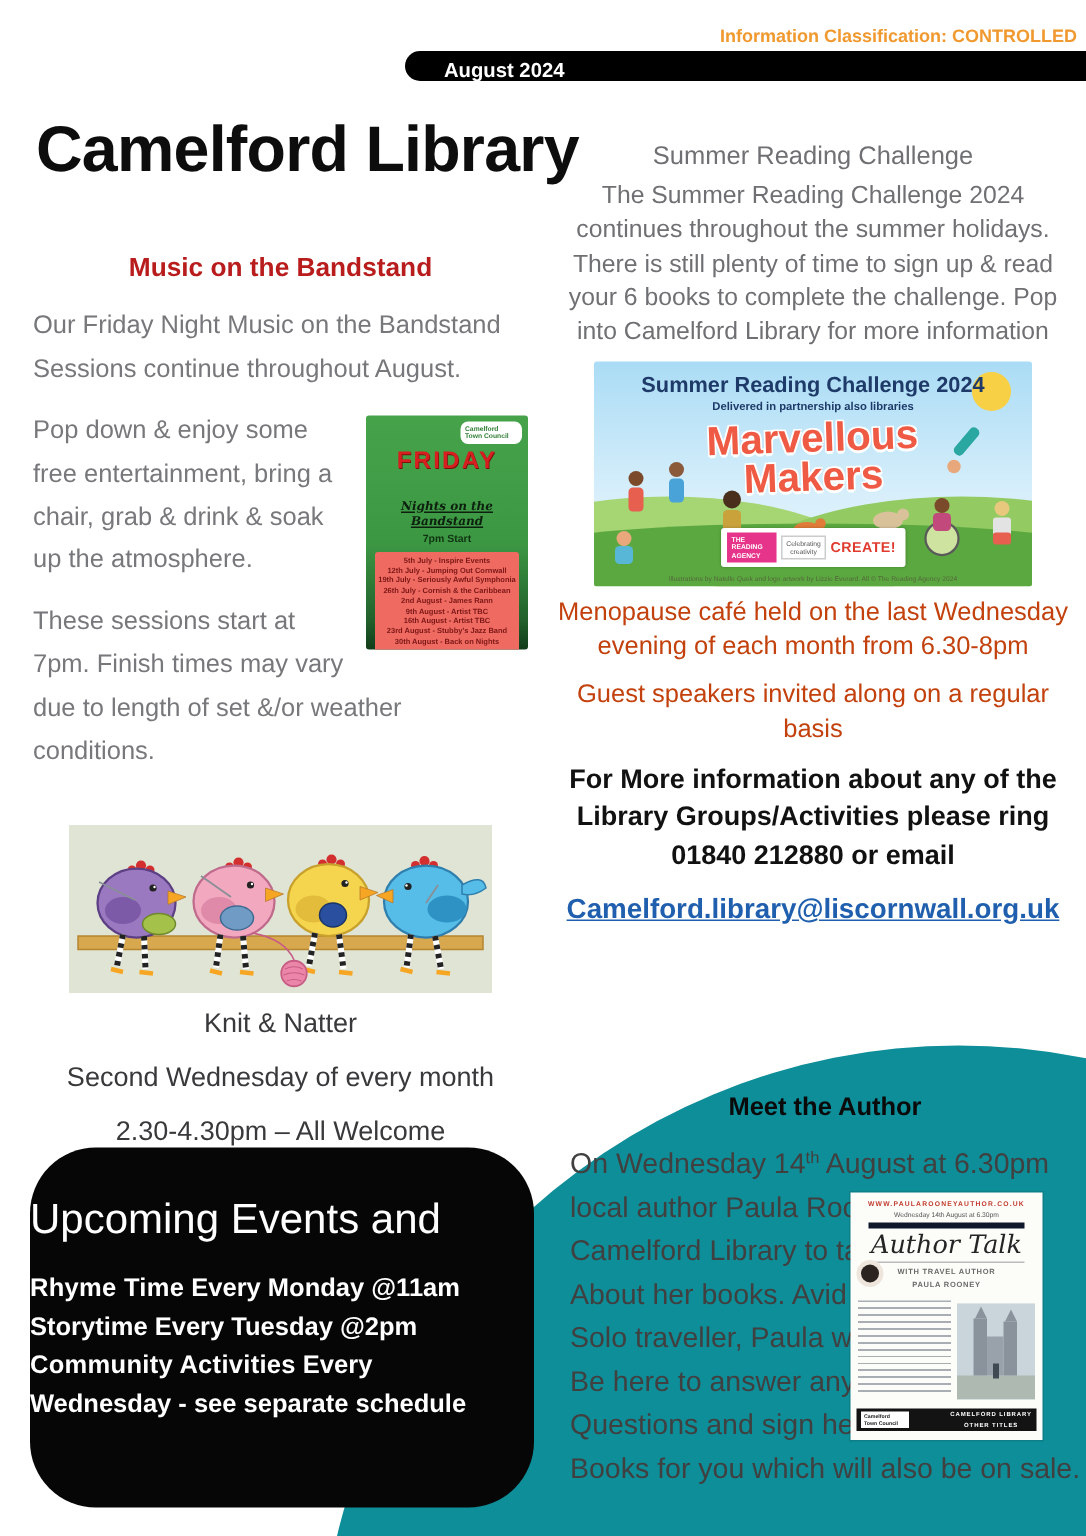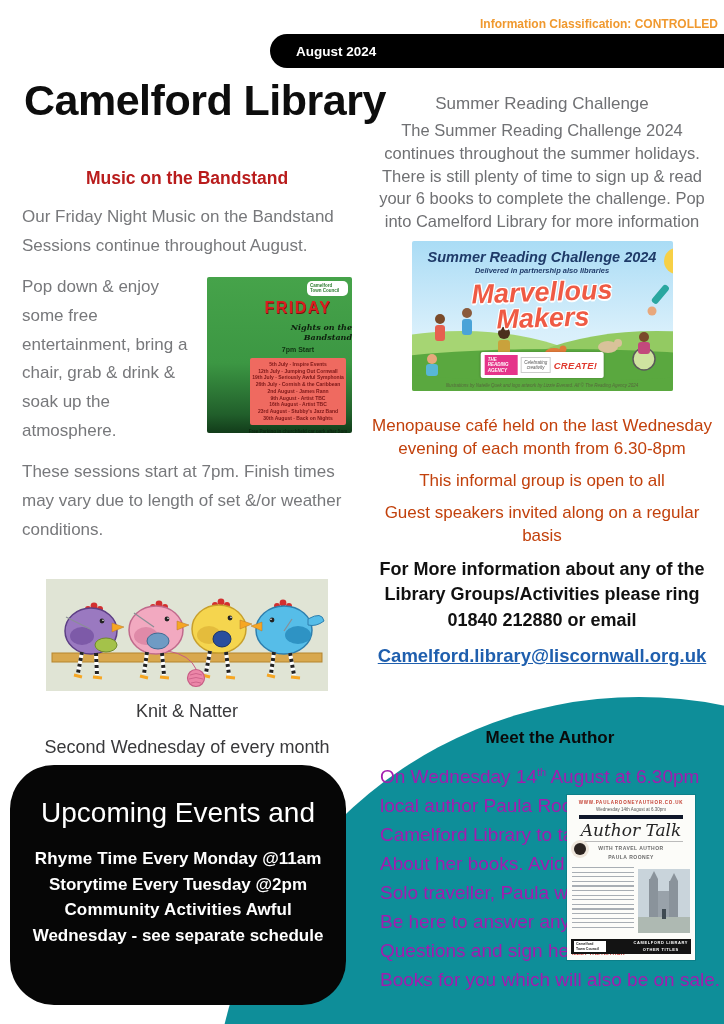--- a/index.html
+++ b/index.html
@@ -1,60 +1,60 @@
 <!DOCTYPE html>
 <html><head>
 <meta charset="utf-8">
 <style>
   html,body{margin:0;padding:0;background:#fff;}
   .page{position:relative;width:724px;height:1024px;background:#ffffff;overflow:hidden;
         font-family:"Liberation Sans","DejaVu Sans",sans-serif;}
 
   
   .classification{position:absolute;top:17px;right:6px;font-size:12px;font-weight:700;color:#f0992f;}
-  .date-bar{position:absolute;top:34px;left:270px;width:454px;height:34px;background:#000;
-            border-radius:17px 0 0 17px;display:flex;align-items:center;z-index:2;}
+  .date-bar{position:absolute;top:34px;left:270px;width:454px;height:20px;background:#000;
+            border-radius:17px 0 0 17px;display:flex;align-items:flex-end;z-index:2;}
   .date-bar span{color:#fff;font-weight:700;font-size:13.5px;padding-left:26px;}
   .main-title{position:absolute;top:76px;left:24px;font-size:43px;font-weight:800;
               letter-spacing:-0.5px;color:#0d0d0d;z-index:2;}
 
   
   .col-left{position:absolute;left:22px;top:168px;width:330px;z-index:2;}
   .col-left h2{text-align:center;font-size:17.5px;font-weight:700;color:#b91c1c;margin:0 0 14px;}
   .col-left p{color:#77787b;font-size:17px;line-height:1.7;margin:0 0 12px;}
 
   
   .friday-poster{float:right;width:108px;height:156px;margin:4px 0 8px 10px;position:relative;
                  background:linear-gradient(#46a34a 0%,#3c9743 55%,#215f2b 88%,#123c1a 100%);
-                 border-radius:2px;overflow:hidden;padding-left:37px;}
+                 border-radius:2px;overflow:hidden;}
   .fp-council{position:absolute;top:4px;right:4px;background:#fff;border-radius:5px;
               font-size:4.5px;color:#2e7d32;padding:2px 8px 2px 3px;font-weight:700;line-height:1.2;width:30px;}
   .fp-title{margin-top:22px;text-align:center;color:#d81f1f;font-weight:800;font-size:16px;
             letter-spacing:1.5px;text-shadow:0.5px 0.5px 0 #7a1010;}
-  .fp-script{text-align:right;font-family:"DejaVu Serif",serif;font-style:italic;font-weight:700;
-             font-size:8px;color:#0d1f0e;margin-top:5px;}
+  .fp-script{text-align:center;font-family:"DejaVu Serif",serif;font-style:italic;font-weight:700;
+             font-size:8px;color:#0d1f0e;margin-top:15px;text-decoration:underline;}
   .fp-start{text-align:center;font-size:7px;font-weight:700;color:#103312;margin-top:4px;}
   .fp-box{margin:5px auto 0;width:96px;background:#ef6a60;border-radius:2px;padding:3px 2px;box-sizing:border-box;}
   .fp-box div{font-size:5px;color:#7c1717;font-weight:700;text-align:center;line-height:1.35;}
   .fp-parking{font-size:4.5px;color:#0d2410;text-align:center;margin-top:4px;font-weight:600;}
   .fp-contact{font-size:6px;color:#0d2410;text-align:center;margin-top:3px;font-weight:800;line-height:1.4;}
 
   
   .knit-fig{width:282px;height:112px;margin:22px auto 10px;position:relative;}
   .knit-lines{text-align:center;color:#39393b;font-size:18px;}
   .knit-lines div{margin-bottom:15px;}
 
   
   .col-right{position:absolute;left:366px;top:94px;width:352px;text-align:center;z-index:2;}
   .src-heading{color:#6f7073;font-size:17px;font-weight:400;margin:0 0 5px;}
   .src-para{color:#6f7073;font-size:16.5px;line-height:1.38;margin:0 0 8px;}
 
   
-  .mm-banner{width:261px;height:150px;margin:0 auto 24px;position:relative;overflow:hidden;border-radius:2px;
-             background:linear-gradient(#aadcf5 0%,#d8effb 60%,#e8f7fd 100%);font-style:italic;}
+  .mm-banner{width:292px;height:150px;margin:0 auto 6px;position:relative;overflow:hidden;border-radius:2px;
+             background:linear-gradient(#aadcf5 0%,#d8effb 60%,#e8f7fd 100%);}
   .mm-banner svg{position:absolute;left:0;top:0;}
   .mm-title{position:relative;z-index:2;color:#1e3a68;font-weight:800;font-size:14.5px;margin-top:8px;}
   .mm-sub{position:relative;z-index:2;color:#1e3a68;font-weight:700;font-size:7.5px;margin-top:1px;}
   .mm-main{position:relative;z-index:2;color:#ef5a44;font-weight:800;font-size:27px;line-height:0.95;
            transform:rotate(-2deg);margin-top:5px;
            text-shadow:-1px -1px 0 #fff,1px -1px 0 #fff,-1px 1px 0 #fff,1px 1px 0 #fff,0 2px 0 #fff;}
   .mm-logos{position:absolute;z-index:2;left:50%;transform:translateX(-50%);bottom:13px;background:#fff;
             display:flex;align-items:center;gap:3px;padding:3px 4px;border-radius:2px;
             box-shadow:0 0 2px rgba(0,0,0,0.25);}
   .logo-pink{background:#e5348a;color:#fff;font-size:4.5px;font-weight:800;padding:2px 3px;
@@ -67,21 +67,21 @@
   .meno-h{font-size:17.5px;font-weight:700;color:#141414;margin:6px 0 8px;}
   .meno-p{font-size:17px;color:#c2410c;line-height:1.35;margin:0 0 9px;}
   .contact-bold{font-size:18px;font-weight:700;color:#111;line-height:1.42;margin:4px 0 12px;}
   .email{font-size:18.5px;font-weight:700;color:#1f5fae;text-decoration:underline;cursor:pointer;text-align:center;}
 
   
   .teal-circle{position:absolute;left:213px;top:697px;width:852px;height:852px;border-radius:50%;
                background:#0e8e99;z-index:1;}
   .meet-author{position:absolute;left:380px;top:728px;width:340px;z-index:2;}
   .ma-heading{text-align:center;font-size:17px;font-weight:700;color:#0a0a0a;margin:0 0 10px;}
-  .ma-line{font-size:19px;color:#a21caf;line-height:29px;white-space:nowrap;}
+  .ma-line{font-size:19px;color:#404040;line-height:29px;white-space:nowrap;}
   .ma-line sup{font-size:11px;}
 
   
   .author-poster{position:absolute;left:567px;top:795px;width:128px;height:165px;background:#fcfcf9;
                  z-index:3;box-shadow:0 0 0 1px rgba(0,0,0,0.1);overflow:hidden;}
   .ap-url{font-size:4.5px;color:#c23b2e;font-weight:700;letter-spacing:0.8px;text-align:center;margin-top:5px;}
   .ap-date{font-size:4.5px;color:#555;text-align:center;margin-top:2px;}
   .ap-title{font-family:"DejaVu Serif",serif;font-style:italic;font-size:17px;color:#252525;
             text-align:center;margin:3px 12px 2px;border-top:4px solid #0f172a;border-bottom:1px solid #bbb;
             padding:1px 0;}
@@ -93,22 +93,22 @@
            background:repeating-linear-gradient(to bottom,#a8aeb4 0,#a8aeb4 1.2px,transparent 1.2px,transparent 4.6px);}
   .ap-photo{position:absolute;right:0;top:4px;width:52px;height:64px;background:#c9d4db;overflow:hidden;}
   .ap-red{font-size:5.5px;font-weight:800;color:#c2302a;margin:0 0 0 5px;line-height:1.8;}
   .ap-footer{position:absolute;bottom:6px;left:4px;right:4px;height:15px;background:#131313;
              display:flex;align-items:center;justify-content:space-between;padding:0 3px;}
   .ap-f-left{background:#fff;font-size:3.5px;padding:1.5px 4px 1.5px 2px;color:#222;font-weight:700;
              line-height:1.2;position:relative;width:26px;}
   .ap-f-right{color:#fff;font-size:4px;font-weight:700;text-align:center;line-height:1.6;letter-spacing:0.6px;}
 
   
-  .events-box{position:absolute;left:10px;top:765px;width:336px;height:240px;background:#060606;
-              border-radius:44px;z-index:3;color:#fff;text-align:center;padding-top:26px;box-sizing:border-box;}
+  .events-box{position:absolute;left:20px;top:765px;width:336px;height:240px;background:#060606;
+              border-radius:44px;z-index:3;color:#fff;padding-top:26px;box-sizing:border-box;}
   .eb-title{font-size:28px;font-weight:400;line-height:1.55;}
   .eb-items{margin-top:12px;font-size:17px;font-weight:700;line-height:1.5;}
   .eb-items .xb{font-weight:800;letter-spacing:0.2px;}
 </style>
 </head>
 <body>
 
 <div class="page">
 
   <div class="teal-circle"></div>
@@ -283,21 +283,20 @@
       </div>
       <div class="mm-logos">
         <div class="logo-pink">THE READING AGENCY</div>
         <div class="logo-mid">Celebrating creativity</div>
         <div class="logo-create">CREATE!</div>
       </div>
       <div class="mm-attr">Illustrations by Natelle Quek and logo artwork by Lizzie Everard. All © The Reading Agency 2024</div>
     </div>
 
     <div class="meno-p">Menopause café held on the last Wednesday evening of each month from 6.30-8pm</div>
-    <div class="meno-p">This informal group is open to all</div>
     <div class="meno-p">Guest speakers invited along on a regular basis</div>
 
     <div class="contact-bold">For More information about any of the Library Groups/Activities please ring 01840 212880 or email</div>
     <a class="email">Camelford.library@liscornwall.org.uk</a>
   </div>
 
   <div class="meet-author">
     <div class="ma-heading">Meet the Author</div>
     <div class="ma-line"><span>On Wednesday 14</span><sup>th</sup><span> August at 6.30pm</span></div>
     <div class="ma-line">local author Paula Rooney joins us at</div>
@@ -344,18 +343,18 @@
     </div>
   </div>
 
   <div class="events-box">
     <div class="eb-title">
       <div>Upcoming Events and</div>
     </div>
     <div class="eb-items">
       <div><span class="xb">Rhyme Time</span><span> Every Monday @11am</span></div>
       <div>Storytime Every Tuesday @2pm</div>
-      <div><span class="xb">Community Activities</span><span>  Awful</span></div>
+      <div><span class="xb">Community Activities</span><span>  Every</span></div>
       <div>Wednesday - see separate schedule</div>
     </div>
   </div>
 
 </div>
 
 </body></html>

